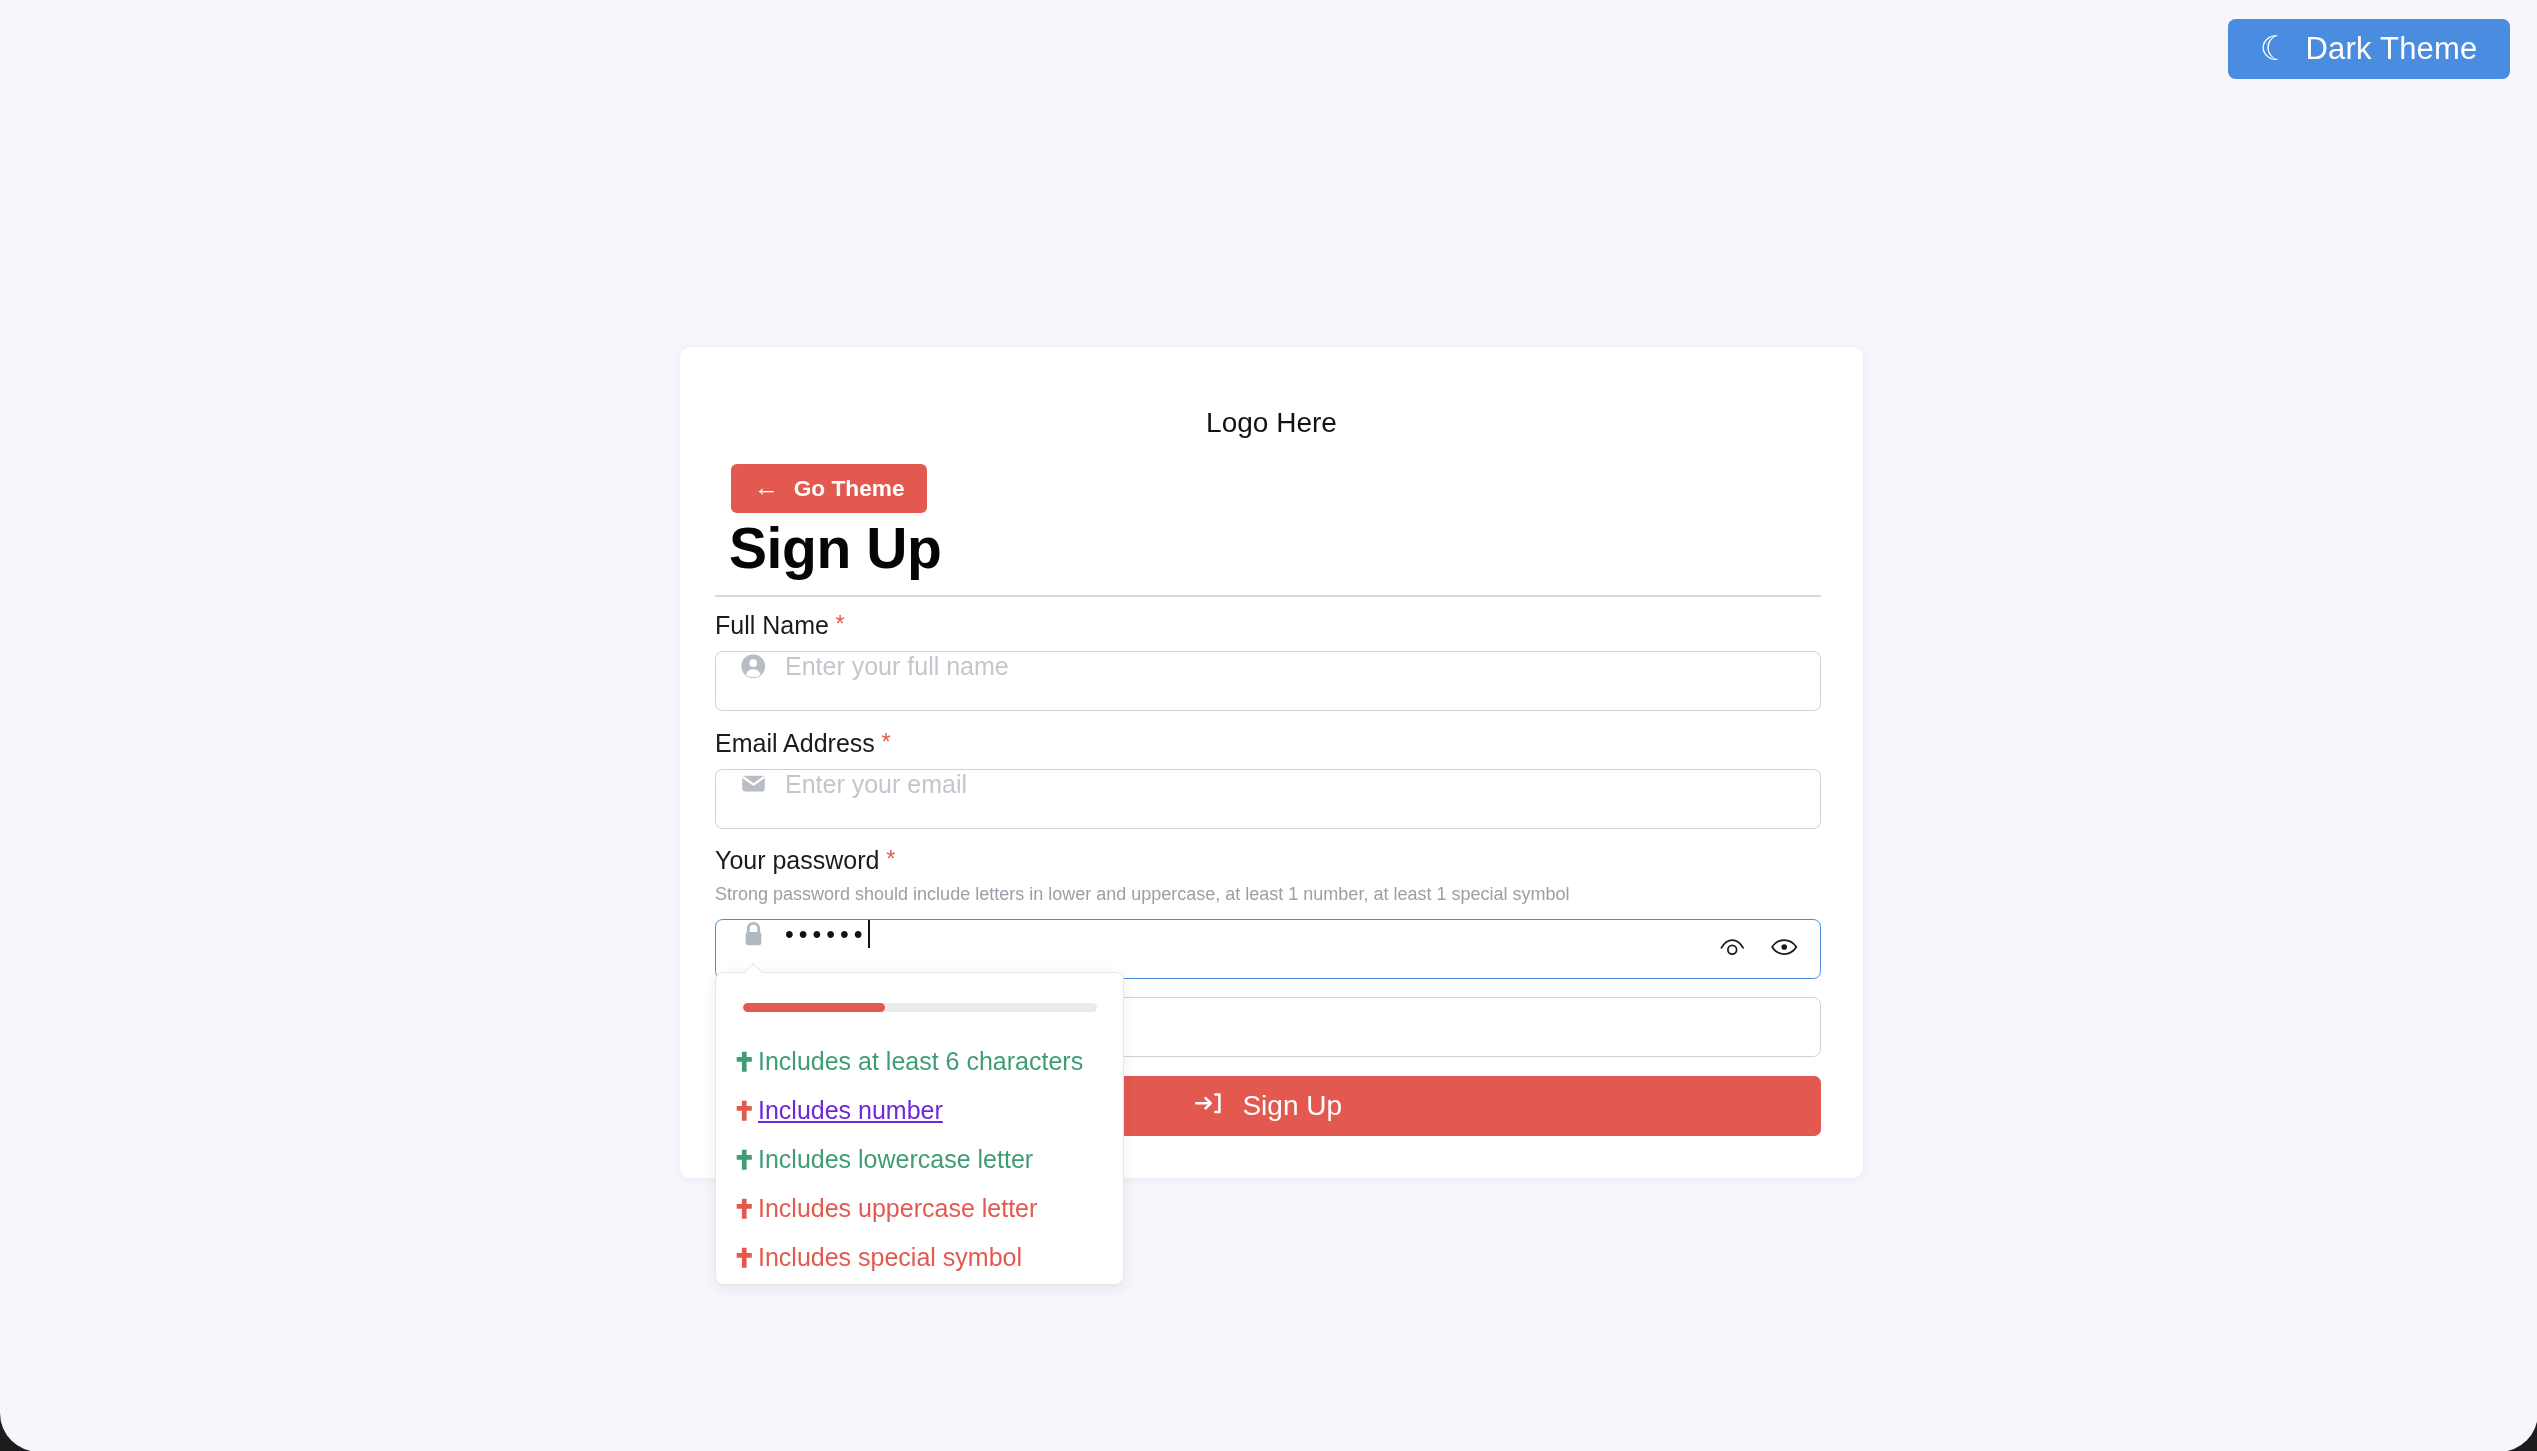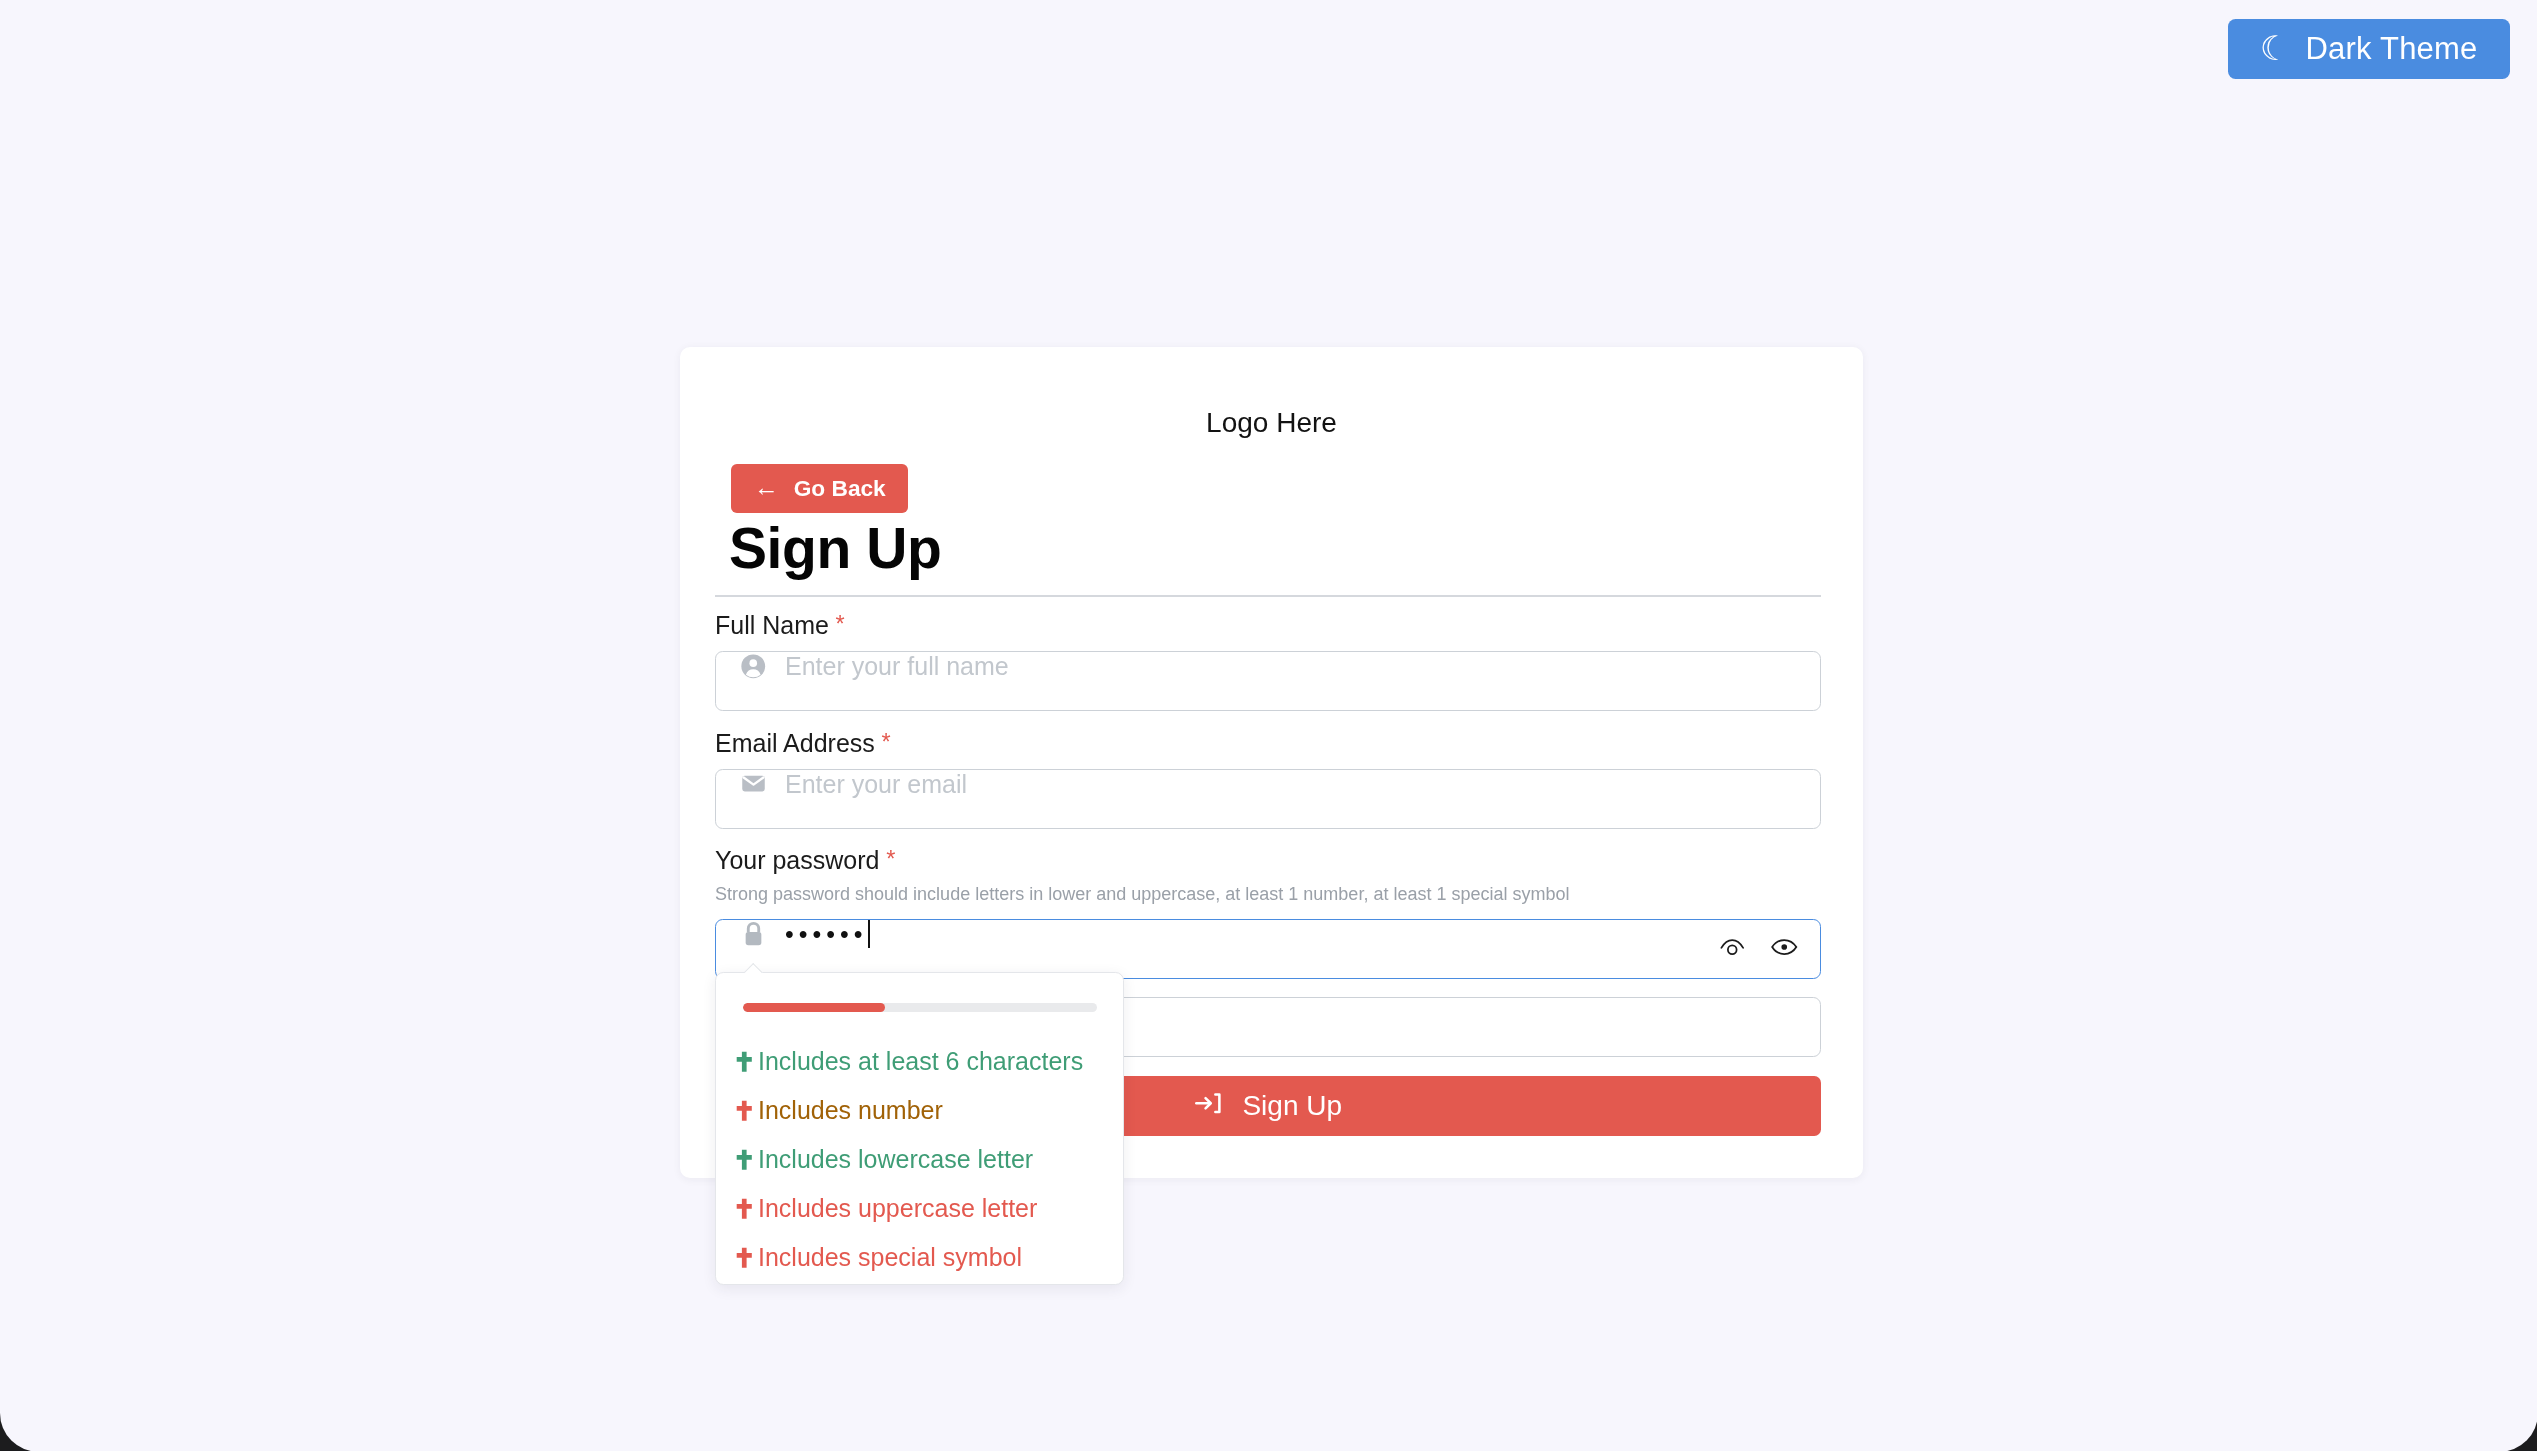--- a/index.html
+++ b/index.html
@@ -174,21 +174,21 @@
     <span class="moon">☾</span>
     <span>Dark Theme</span>
   </button>
 
   <div id="card">
 
     <div id="logo">Logo Here</div>
 
     <button id="go-back" style="background: rgb(227, 89, 79);">
       <span class="arrow">←</span>
-      <span>Go Back</span>
+      <span>Go Theme</span>
     </button>
 
     <div id="title">Sign Up</div>
 
     <div id="divider"></div>
 
     <div id="form">
 
       <div class="field-label">
         <span>Full Name</span>
@@ -288,21 +288,21 @@
     </div>
     <div id="rules">
         <div class="rule" style="color: rgb(63, 157, 118);">
           <span class="mark">
             <svg width="18.5" height="23.5" viewBox="0 0 22 28">
               <path d="M8.2 2h5.6v6.4H20v5.6h-6.2V26H8.2V14H2V8.4h6.2z" fill="#3f9d76"></path>
             </svg>
           </span>
           <span>Includes at least 6 characters</span>
         </div>
-        <div class="rule" style="color: #a16207;">
+        <div class="rule" style="color: #6d28d9; text-decoration: underline;">
           <span class="mark">
             <svg width="18.5" height="23.5" viewBox="0 0 22 28">
               <path d="M8.2 2h5.6v6.4H20v5.6h-6.2V26H8.2V14H2V8.4h6.2z" fill="#e3594f"></path>
             </svg>
           </span>
           <span>Includes number</span>
         </div>
         <div class="rule" style="color: rgb(63, 157, 118);">
           <span class="mark">
             <svg width="18.5" height="23.5" viewBox="0 0 22 28">

